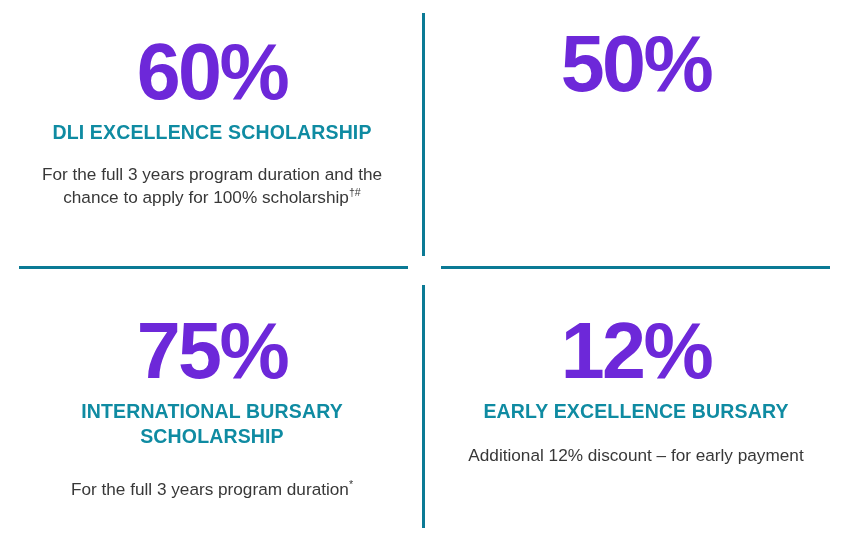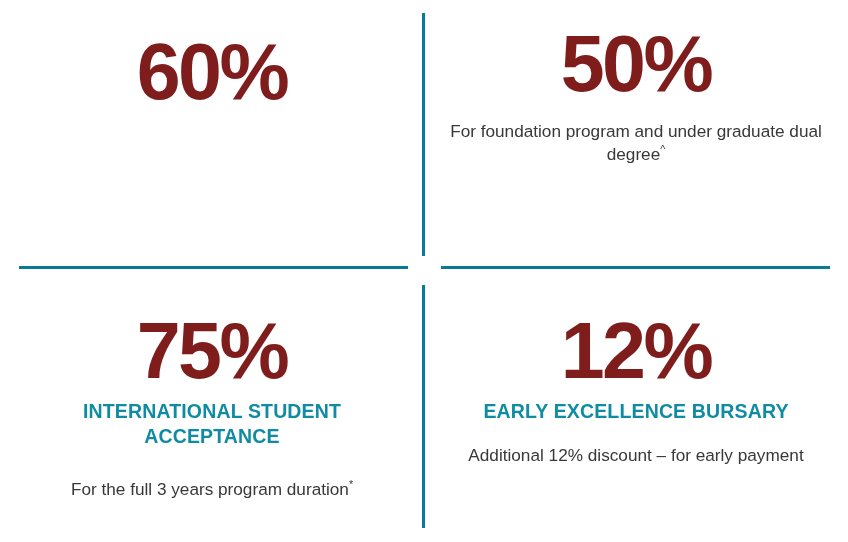--- a/index.html
+++ b/index.html
@@ -55,21 +55,21 @@
     align-items: center;
     box-sizing: border-box;
     padding: 0 14px;
   }
   .cell-tl { justify-content: flex-start; padding-top: 34px; }
   .cell-tr { justify-content: flex-start; padding-top: 26px; }
   .cell-bl { justify-content: flex-start; padding-top: 42px; }
   .cell-br { justify-content: flex-start; padding-top: 42px; }
 
   .pct {
-    color: #7f1d1d;
+    color: #6d28d9;
     font-size: 79px;
     line-height: 0.96;
     font-weight: bold;
     letter-spacing: -2.5px;
     margin: 0;
     padding: 0;
     white-space: nowrap;
   }
 
   .headline {
@@ -108,30 +108,31 @@
 
   <div class="divider v-divider v-divider-top"></div>
   <div class="divider v-divider v-divider-bottom"></div>
   <div class="divider h-divider h-divider-left"></div>
   <div class="divider h-divider h-divider-right"></div>
 
   <div class="grid">
 
     <div class="cell cell-tl">
       <div class="pct">60%</div>
+      <div class="headline">DLI EXCELLENCE SCHOLARSHIP</div>
+      <div class="desc"><span>For the full 3 years program duration and the chance to apply for 100% scholarship</span><sup>†#</sup></div>
     </div>
 
     <div class="cell cell-tr">
       <div class="pct">50%</div>
-      <div class="desc"><span>For foundation program and under graduate dual degree</span><sup>^</sup></div>
     </div>
 
     <div class="cell cell-bl">
       <div class="pct">75%</div>
-      <div class="headline two-line">INTERNATIONAL STUDENT ACCEPTANCE</div>
+      <div class="headline two-line">INTERNATIONAL BURSARY SCHOLARSHIP</div>
       <div class="desc"><span>For the full 3 years program duration</span><sup>*</sup></div>
     </div>
 
     <div class="cell cell-br">
       <div class="pct">12%</div>
       <div class="headline two-line">EARLY EXCELLENCE BURSARY</div>
       <div class="desc"><span>Additional 12% discount – for early payment</span><sup></sup></div>
     </div>
 
   </div>

